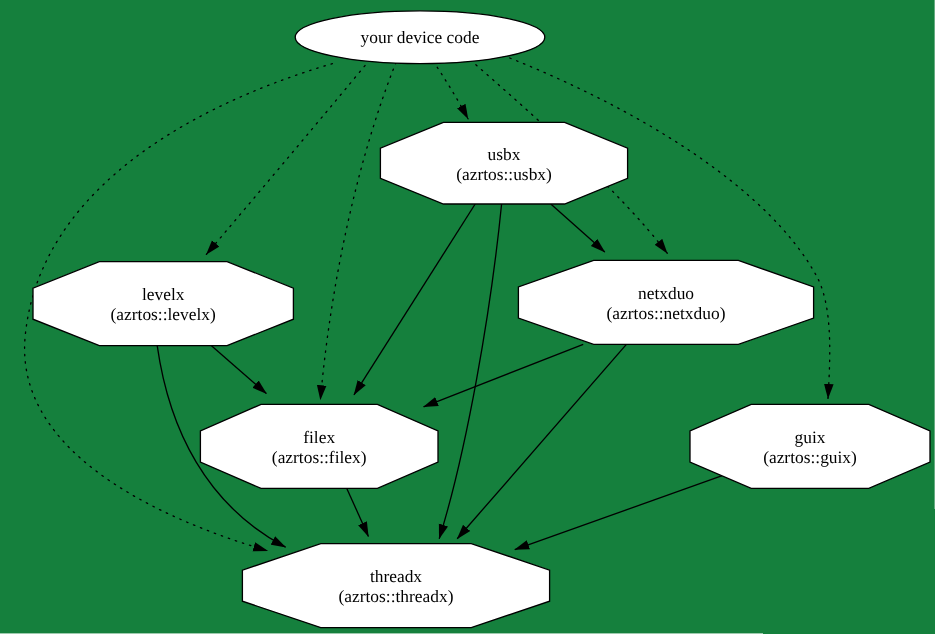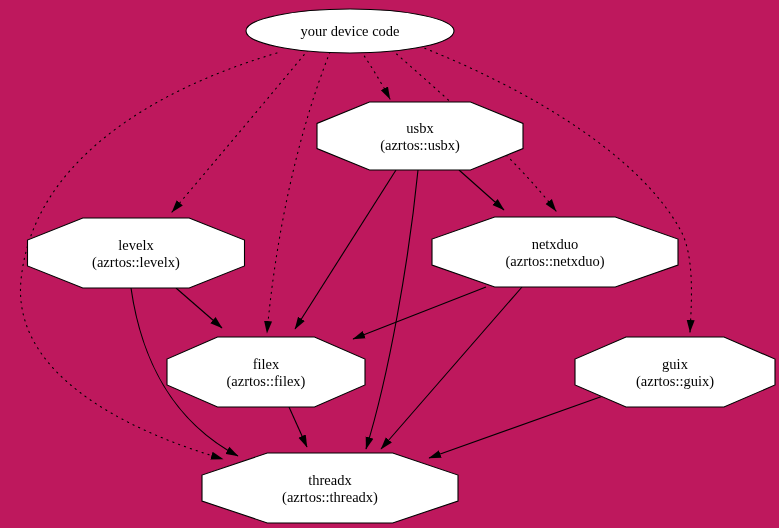--- a/index.html
+++ b/index.html
@@ -4,21 +4,21 @@
 <style>
   html, body {
     margin: 0;
     padding: 0;
     background: #ffffff;
   }
   .canvas-wrap {
     position: relative;
     width: 779px;
     height: 528px;
-    background: #be185d;
+    background: #15803d;
     overflow: hidden;
   }
   svg.graph {
     display: block;
     width: 779px;
     height: 528px;
     font-family: "Liberation Serif", "DejaVu Serif", serif;
   }
   .node-shape {
     fill: #ffffff;

